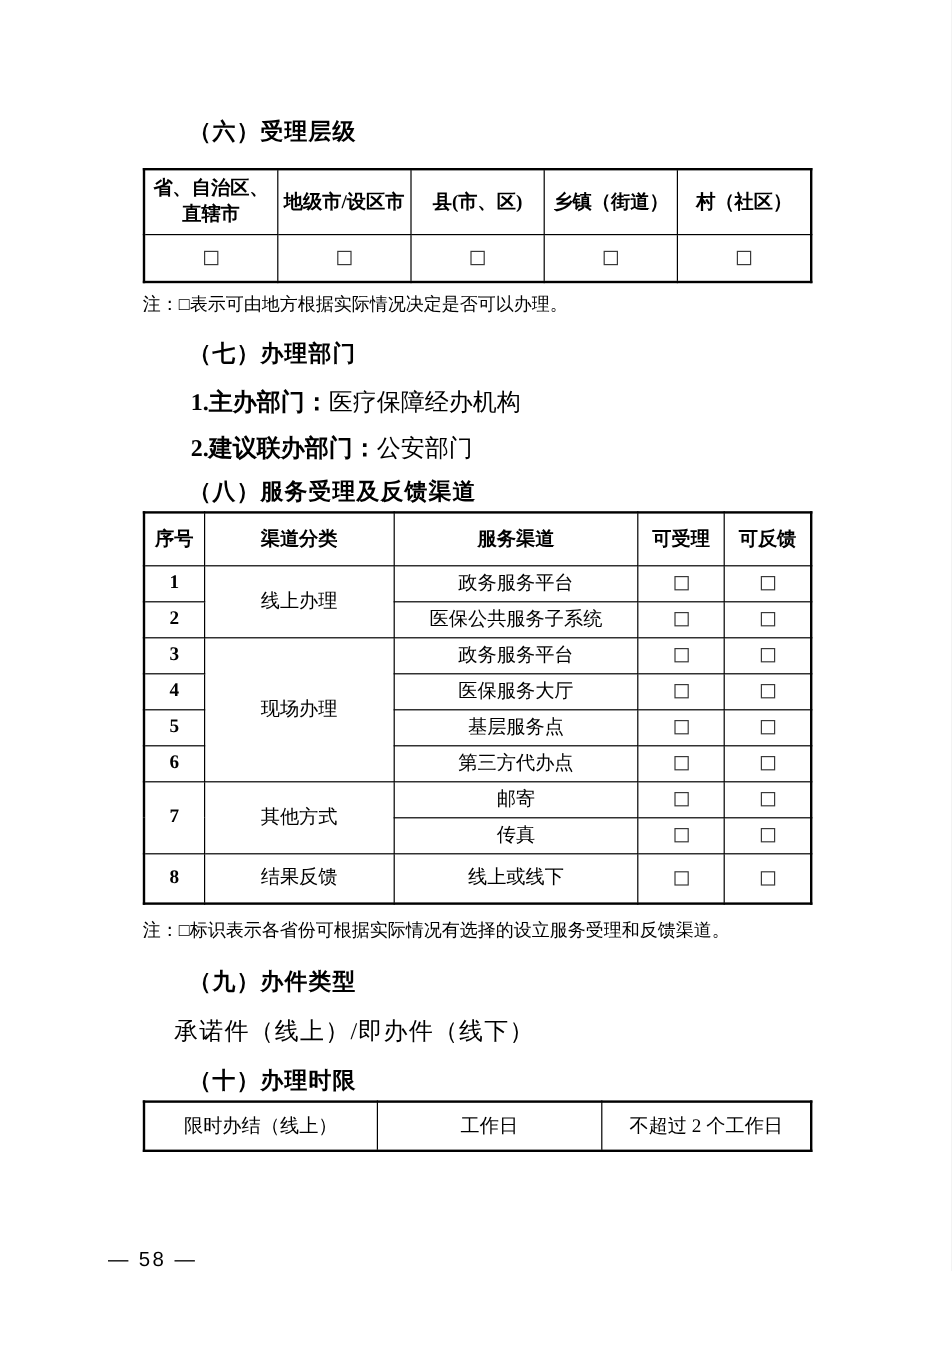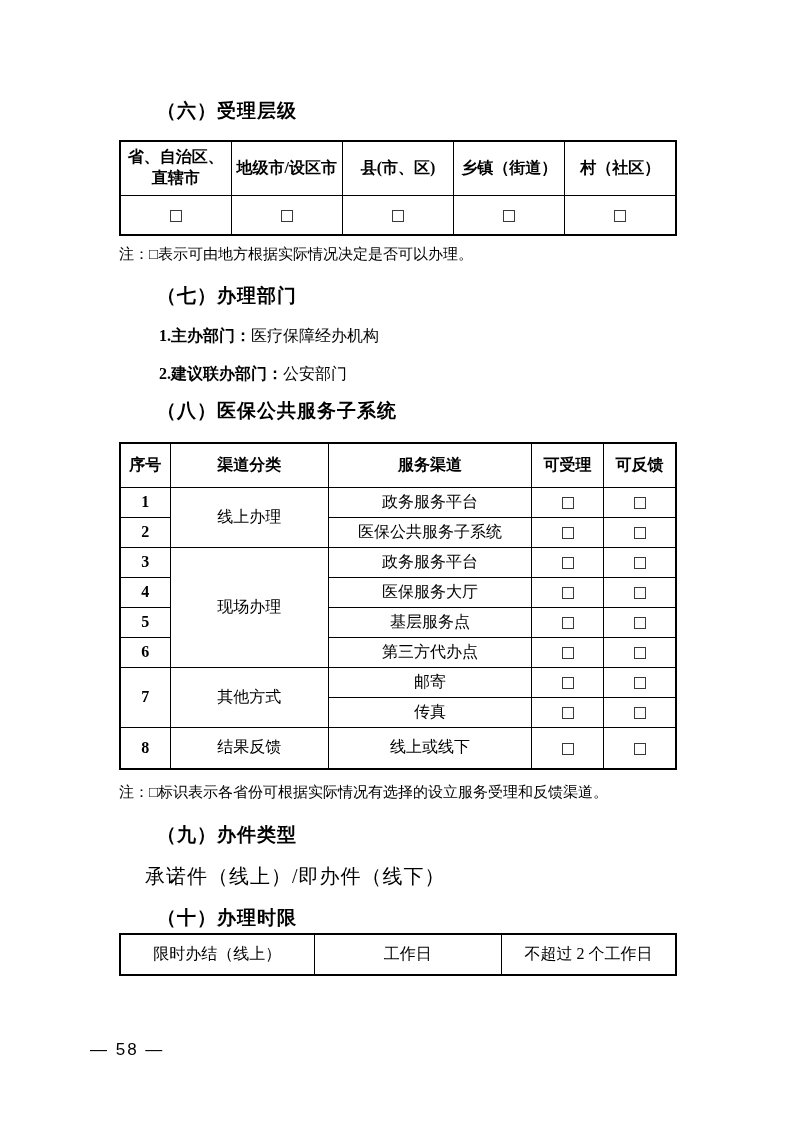--- a/index.html
+++ b/index.html
@@ -19,21 +19,21 @@
     width: 558px;
   }
   .section-heading {
     font-size: 19px;
     font-weight: 700;
     line-height: 30px;
     text-indent: 38px;
     letter-spacing: 1px;
   }
   .dept-line {
-    font-size: 16px;
+    font-size: 20px;
     line-height: 32px;
     text-indent: 40px;
   }
   .dept-label { font-weight: 700; }
   .dept-value { font-weight: 400; }
   .plain-line {
     font-size: 20px;
     line-height: 32px;
     text-indent: 26px;
     letter-spacing: 1px;
@@ -68,21 +68,21 @@
   .tbl-levels { margin-top: 14px; }
   .tbl-levels th { height: 54px; }
   .tbl-levels td { height: 40px; }
   .tbl-levels col { width: 20%; }
   .note-1 { margin-top: 7px; }
   .heading-7 { margin-top: 16px; }
   .dept-1 { margin-top: 9px; }
   .dept-2 { margin-top: 6px; }
   .heading-8 { margin-top: 6px; }
   
-  .tbl-channels { margin-top: 16px; }
+  .tbl-channels { margin-top: 0px; }
   .tbl-channels th { height: 44px; }
   .tbl-channels td { height: 30px; }
   .tbl-channels tr.tall td { height: 42px; }
   .col-no { width: 9%; }
   .col-cat { width: 28.5%; }
   .col-chan { width: 36.5%; }
   .col-accept { width: 13%; }
   .col-feedback { width: 13%; }
   .num-cell { font-weight: 700; font-family: "Liberation Serif", serif; }
   .note-2 { margin-top: 11px; }
@@ -142,21 +142,21 @@
 
     <div class="section-heading heading-7">（七）办理部门</div>
 
     <div class="dept-line dept-1">
       <span class="dept-label">1.主办部门：</span><span class="dept-value">医疗保障经办机构</span>
     </div>
     <div class="dept-line dept-2">
       <span class="dept-label">2.建议联办部门：</span><span class="dept-value">公安部门</span>
     </div>
 
-    <div class="section-heading heading-8">（八）医保公共服务子系统</div>
+    <div class="section-heading heading-8">（八）服务受理及反馈渠道</div>
 
     <table class="tbl-channels">
       <colgroup>
         <col class="col-no">
           <col class="col-cat">
           <col class="col-chan">
           <col class="col-accept">
           <col class="col-feedback">
       </colgroup>
       <tbody>

